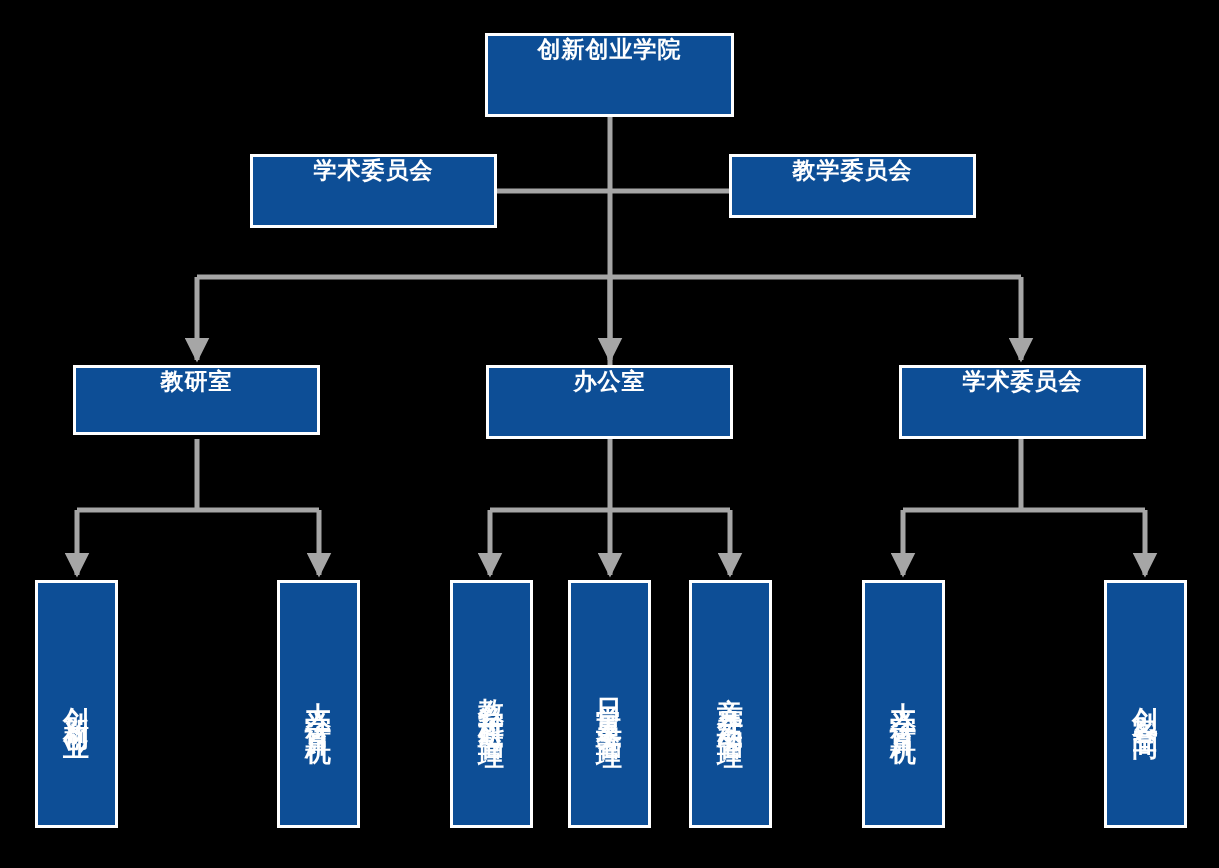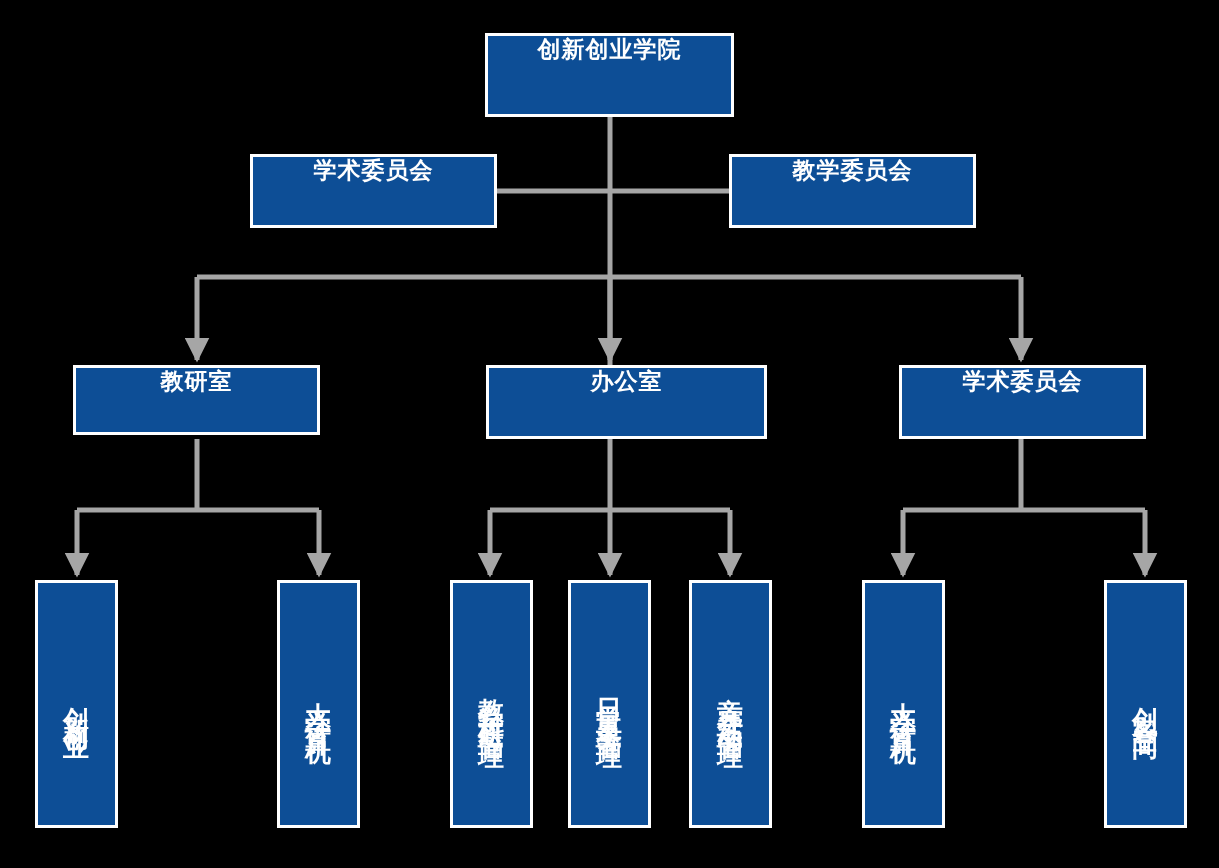--- a/index.html
+++ b/index.html
@@ -54,24 +54,24 @@
     text-orientation: upright;
     font-size: 26px;
     letter-spacing: 9px;
     line-height: 1;
     white-space: nowrap;
   }
   
   #node-root { left: 485px; top: 33px; width: 249px; height: 84px; }
   
   #node-academic-committee { left: 250px; top: 154px; width: 247px; height: 74px; }
-  #node-teaching-committee { left: 729px; top: 154px; width: 247px; height: 74px; }
+  #node-teaching-committee { left: 729px; top: 154px; width: 247px; height: 64px; }
   
   #node-teaching-research-office { left: 73px; top: 365px; width: 247px; height: 70px; }
-  #node-office { left: 486px; top: 365px; width: 281px; height: 74px; }
+  #node-office { left: 486px; top: 365px; width: 247px; height: 74px; }
   #node-lab-center { left: 899px; top: 365px; width: 247px; height: 74px; }
   
   #node-innovation-entrepreneurship { left: 35px; top: 580px; width: 83px; height: 248px; }
   #node-college-computer-1 { left: 277px; top: 580px; width: 83px; height: 248px; }
   #node-teaching-research-mgmt { left: 450px; top: 580px; width: 83px; height: 248px; }
   #node-daily-affairs-mgmt { left: 568px; top: 580px; width: 83px; height: 248px; }
   #node-competition-activity-mgmt { left: 689px; top: 580px; width: 83px; height: 248px; }
   #node-college-computer-2 { left: 862px; top: 580px; width: 83px; height: 248px; }
   #node-maker-space { left: 1104px; top: 580px; width: 83px; height: 248px; }
 </style>

